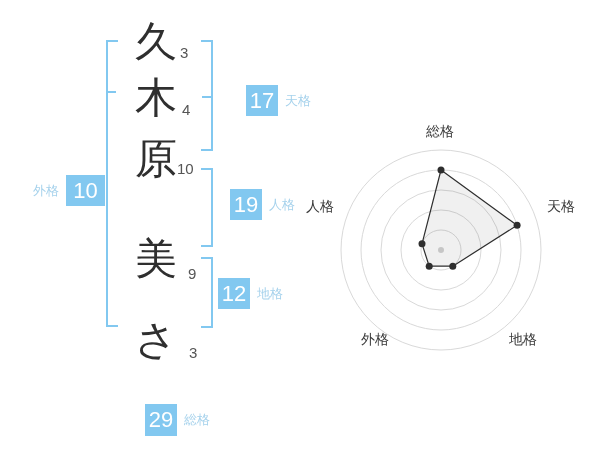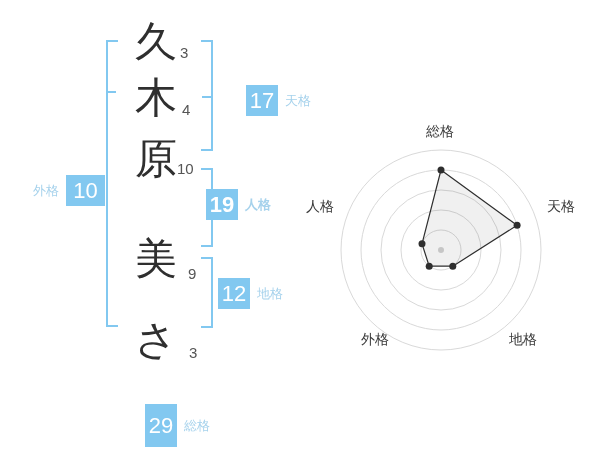--- a/index.html
+++ b/index.html
@@ -28,26 +28,26 @@
 
   
   .badge-group{position:absolute;display:flex;align-items:center;gap:7px;}
   .kaku-box{
     display:flex;align-items:center;justify-content:center;
     width:32px;height:31px;background:var(--accent-blue,#82c8f0);
     color:#ffffff;font-size:22px;line-height:1;
   }
   .kaku-label{font-size:13px;color:var(--label-blue,#a6d2ec);white-space:nowrap;}
   .g-tenkaku{left:218px;top:85px;padding-left:28px;}
-  .g-jinkaku{left:206px;top:189px;font-weight:bold;}
+  .g-jinkaku{left:230px;top:189px;}
   .g-chikaku{left:218px;top:278px;text-align:right;}
   .g-gaikaku{left:33px;top:175px;}
   .g-gaikaku .kaku-box{width:39px;}
   .g-soukaku{left:145px;top:404px;}
-  .g-soukaku .kaku-box{height:43px;}
+  .g-soukaku .kaku-box{height:32px;}
 
   
   svg.radar{position:absolute;left:313px;top:100px;width:256px;height:290px;overflow:visible;}
   .radar .ring{fill:none;stroke:var(--ring-gray,#d9d9d9);stroke-width:1;}
   .radar .shape{fill:rgba(0,0,0,0.06);stroke:var(--chart-line,#2e2e2e);stroke-width:1.2;stroke-linejoin:round;}
   .radar .dot{fill:var(--chart-line,#2e2e2e);}
   .radar .center-dot{fill:var(--center-gray,#c6c6c6);}
   .radar .axis-label{
     font-size:14px;fill:#3a3a3a;text-anchor:middle;
     font-family:"DejaVu Sans","Liberation Sans",sans-serif;

